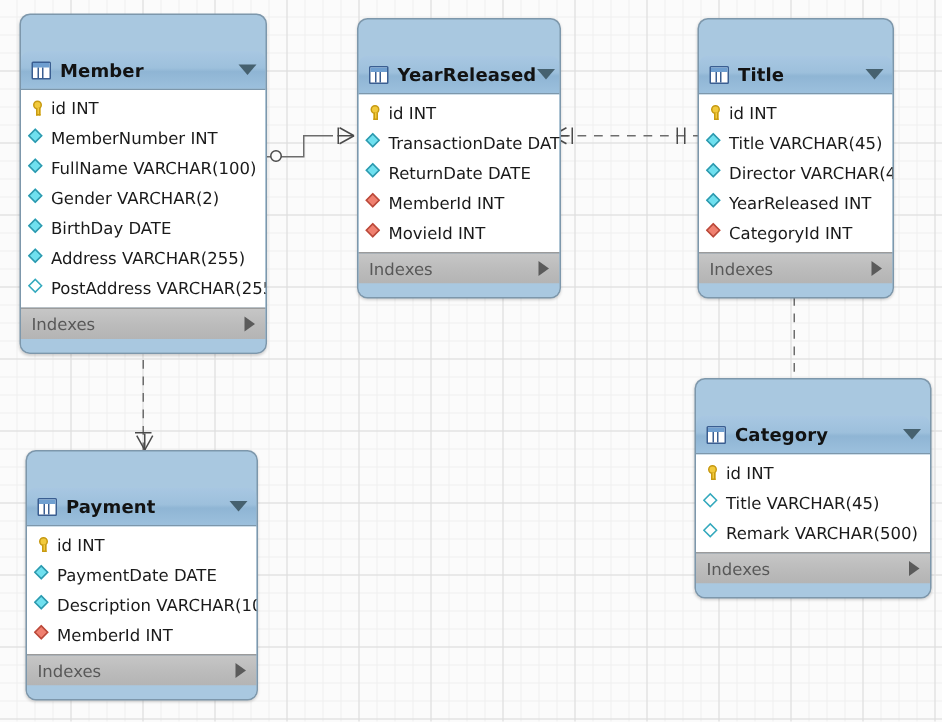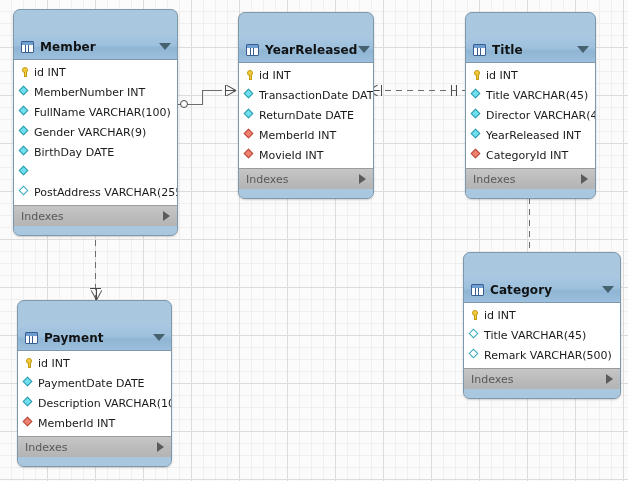--- a/index.html
+++ b/index.html
@@ -213,28 +213,29 @@
       <div class="col">
           <span class="ico dia cyan"></span>
           <span class="col-txt">MemberNumber INT</span>
         </div>
       <div class="col">
           <span class="ico dia cyan"></span>
           <span class="col-txt">FullName VARCHAR(100)</span>
         </div>
       <div class="col">
           <span class="ico dia cyan"></span>
-          <span class="col-txt">Gender VARCHAR(9)</span>
+          <span class="col-txt">Gender VARCHAR(2)</span>
         </div>
       <div class="col">
           <span class="ico dia cyan"></span>
           <span class="col-txt">BirthDay DATE</span>
         </div>
       <div class="col">
           <span class="ico dia cyan"></span>
+          <span class="col-txt">Address VARCHAR(255)</span>
         </div>
       <div class="col">
           <span class="ico dia hollow"></span>
           <span class="col-txt">PostAddress VARCHAR(255)</span>
         </div>
     </div>
     <div class="tbl-ft">
       <span class="ft-txt">Indexes</span>
       <span class="ft-caret"></span>
     </div>

